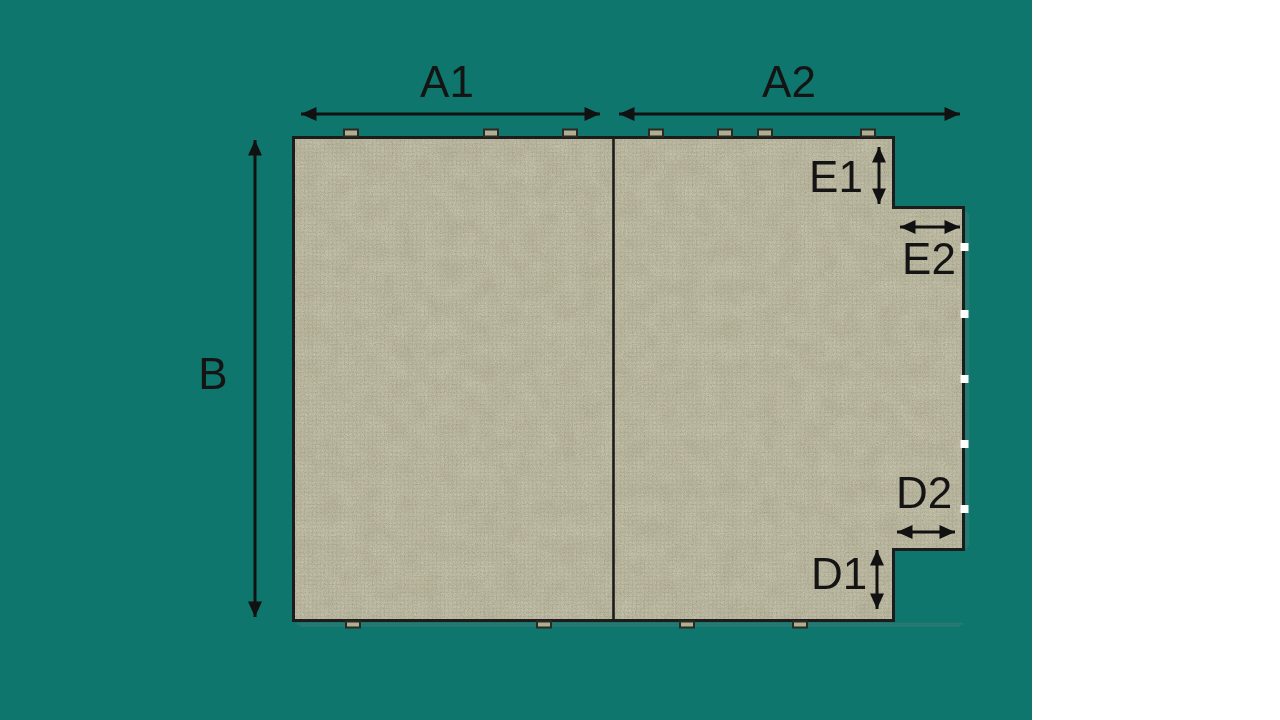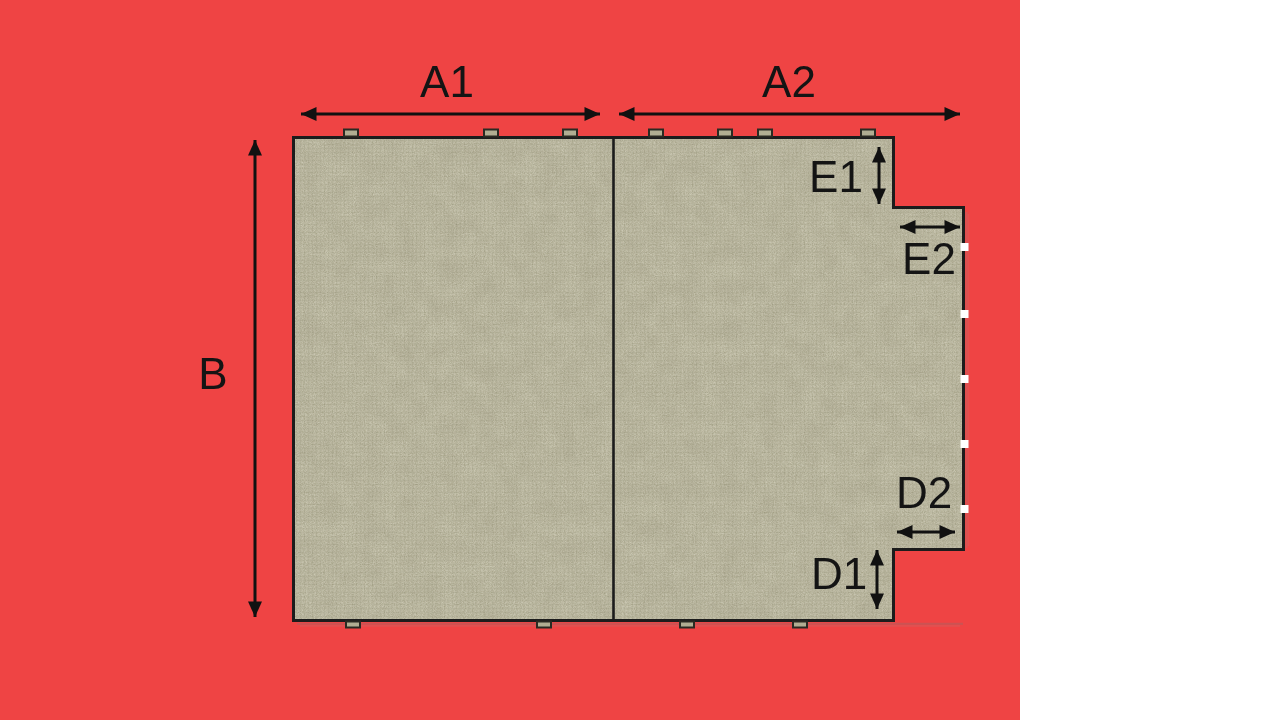--- a/index.html
+++ b/index.html
@@ -1,17 +1,17 @@
 <!DOCTYPE html>
 <html><head>
 <meta charset="utf-8">
 <style>
   html,body{margin:0;padding:0;background:#ffffff;}
-  .stage{position:relative;width:1020px;height:720px;background:#ef4444;overflow:hidden;
-         font-family:"Liberation Sans",sans-serif;}
+  .stage{position:relative;width:1020px;height:720px;background:#0f766e;overflow:hidden;
+         font-family:"Liberation Sans",sans-serif;padding-left:12px;}
   .stage svg{position:absolute;left:0;top:0;display:block;}
   .dim-label{font-family:"Liberation Sans",sans-serif;font-size:44px;fill:#141414;}
 </style>
 </head>
 <body>
 
 <div class="stage">
 <svg width="1280" height="720" viewBox="0 0 1280 720">
   <defs>
     <clipPath id="matClip">

